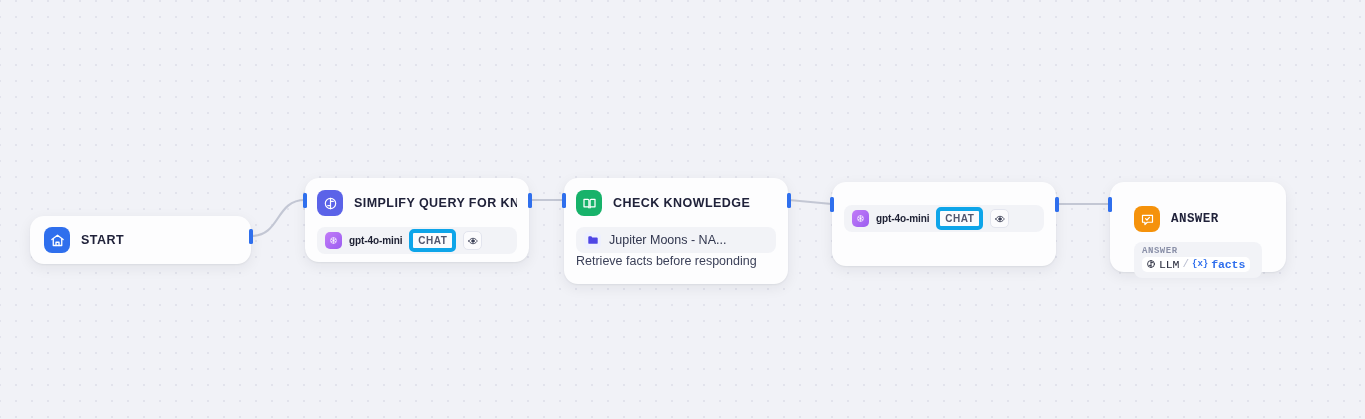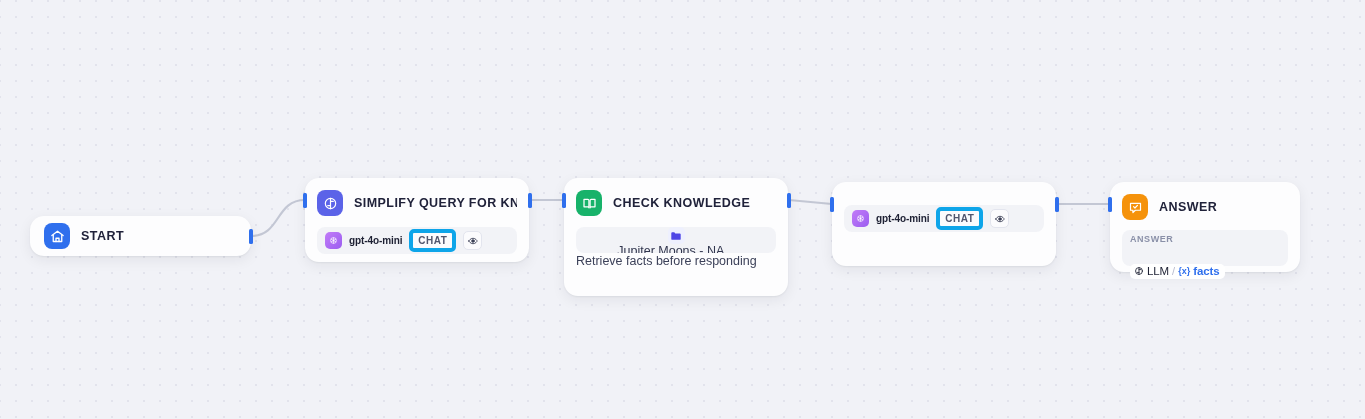--- a/index.html
+++ b/index.html
@@ -155,21 +155,21 @@
     text-transform: uppercase;
     line-height: 1;
   }
   .out-pill {
     display: inline-flex;
     align-items: center;
     gap: 3px;
     background: #ffffff;
     border-radius: 5px;
     padding: 1.5px 5px 1.5px 4px;
-    margin-top: 20px;
+    margin-top: 1px;
     line-height: 1;
   }
   .out-llm {
     font-size: 11.5px;
     color: #1d2033;
     letter-spacing: -0.1px;
   }
   .out-slash {
     font-size: 11px;
     color: #b9bdd0;
@@ -200,21 +200,21 @@
 
   <div class="port" style="left:249px; top:229px;"></div>
   <div class="port" style="left:303px; top:193px;"></div>
   <div class="port" style="left:528px; top:193px;"></div>
   <div class="port" style="left:562px; top:193px;"></div>
   <div class="port" style="left:787px; top:193px;"></div>
   <div class="port" style="left:830px; top:197px;"></div>
   <div class="port" style="left:1055px; top:197px;"></div>
   <div class="port" style="left:1108px; top:197px;"></div>
 
-  <div class="node" style="left:30px; top:216px; width:221px; height:40px; padding:0 14px; display:flex; align-items:center;">
+  <div class="node" style="left:30px; top:216px; width:221px; height:48px; padding:0 14px; display:flex; align-items:center;">
     <div class="node-head">
       <div class="node-icon" style="background:#2f6fed;">
         <svg width="15" height="15" viewBox="0 0 24 24" fill="none" stroke="#ffffff" stroke-width="2.1" stroke-linecap="round" stroke-linejoin="round">
           <path d="M3 10.5 12 3.5l9 7"></path>
           <path d="M5.2 9.8V20h13.6V9.8"></path>
           <path d="M9.6 20v-5.2h4.8V20"></path>
         </svg>
       </div>
       <div class="node-title">START</div>
     </div>
@@ -243,31 +243,31 @@
       <div class="tag-chat">CHAT</div>
       <div class="eye-btn">
         <svg width="10" height="10" viewBox="0 0 24 24" fill="none" stroke="#3d4258" stroke-width="2.2" stroke-linecap="round" stroke-linejoin="round">
           <path d="M1.8 12S5.6 5.4 12 5.4 22.2 12 22.2 12 18.4 18.6 12 18.6 1.8 12 1.8 12Z"></path>
           <circle cx="12" cy="12" r="3.1" fill="#3d4258"></circle>
         </svg>
       </div>
     </div>
   </div>
 
-  <div class="node" style="left:564px; top:178px; width:224px; height:118px; padding:12px;">
+  <div class="node" style="left:564px; top:178px; width:224px; height:106px; padding:12px;">
     <div class="node-head">
       <div class="node-icon" style="background:#17b26a;">
         <svg width="15" height="15" viewBox="0 0 24 24" fill="none" stroke="#ffffff" stroke-width="2" stroke-linecap="round" stroke-linejoin="round">
           <path d="M3.2 5.2h6.1c1 0 1.8.8 1.8 1.8v11.8c0-.8-.7-1.5-1.6-1.5H3.2Z"></path>
           <path d="M20.8 5.2h-6.1c-1 0-1.8.8-1.8 1.8v11.8c0-.8.7-1.5 1.6-1.5h6.3Z"></path>
         </svg>
       </div>
       <div class="node-title">CHECK KNOWLEDGE</div>
     </div>
-    <div class="field" style="margin-top:11px; height:26px; padding:0 8px; flex-direction:column;">
+    <div class="field" style="margin-top:11px; height:26px; padding:0 8px; gap:8px;">
       <div class="chip-icon" style="background:#eef0fe;">
         <svg width="12" height="12" viewBox="0 0 24 24" fill="#4f46e5">
           <path d="M2.6 6.4c0-1 .8-1.8 1.8-1.8h4.2l1.9 2.2h9.1c1 0 1.8.8 1.8 1.8v9.2c0 1-.8 1.8-1.8 1.8H4.4c-1 0-1.8-.8-1.8-1.8Z"></path>
         </svg>
       </div>
       <div class="kb-name">Jupiter Moons - NA...</div>
     </div>
     <div class="note" style="margin-top:1px;">Retrieve facts before responding</div>
   </div>
 
@@ -283,21 +283,21 @@
       <div class="tag-chat">CHAT</div>
       <div class="eye-btn">
         <svg width="10" height="10" viewBox="0 0 24 24" fill="none" stroke="#3d4258" stroke-width="2.2" stroke-linecap="round" stroke-linejoin="round">
           <path d="M1.8 12S5.6 5.4 12 5.4 22.2 12 22.2 12 18.4 18.6 12 18.6 1.8 12 1.8 12Z"></path>
           <circle cx="12" cy="12" r="3.1" fill="#3d4258"></circle>
         </svg>
       </div>
     </div>
   </div>
 
-  <div class="node" style="left:1110px; top:182px; width:190px; height:90px; padding:12px;">
+  <div class="node" style="left:1110px; top:182px; width:176px; height:90px; padding:24px;font-family:Liberation Mono, monospace;">
     <div class="node-head">
       <div class="node-icon" style="background:#f5920b;">
         <svg width="15" height="15" viewBox="0 0 24 24" fill="none" stroke="#ffffff" stroke-width="1.9" stroke-linecap="round" stroke-linejoin="round">
           <path d="M4 5.3h16v11.1h-8.3L7.9 20v-3.6H4Z"></path>
           <path d="M8.9 10.6l2.2 2.2 4-4.3"></path>
         </svg>
       </div>
       <div class="node-title">ANSWER</div>
     </div>
     <div class="field" style="margin-top:10px; height:36px; padding:5px 8px; flex-direction:column; align-items:flex-start;">

